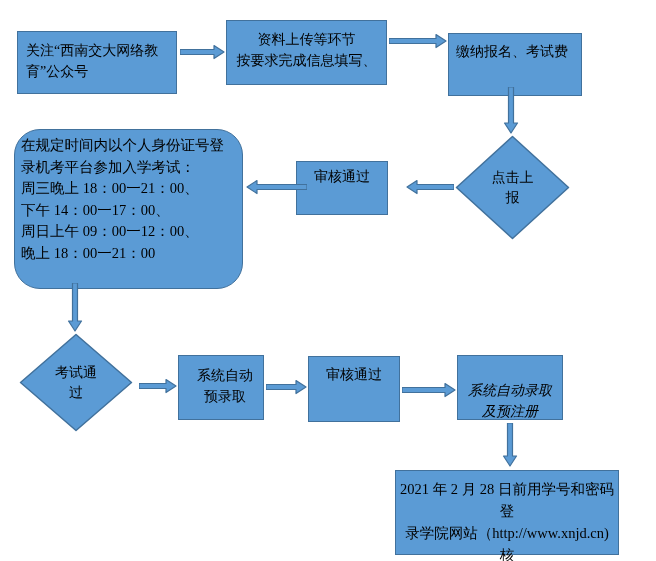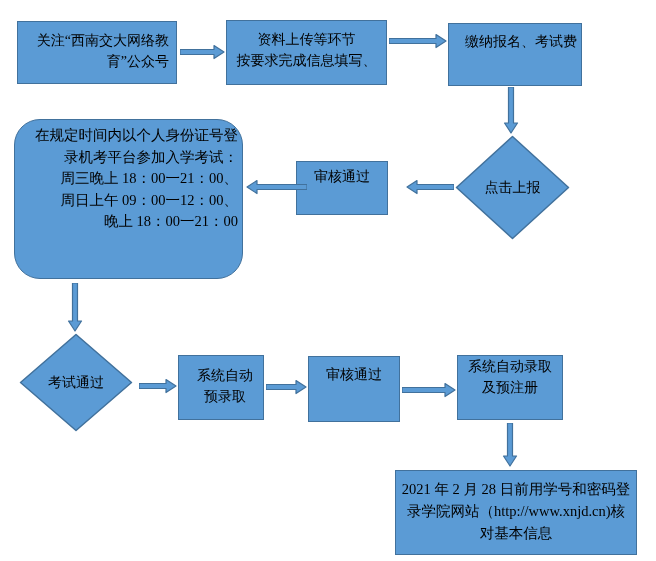--- a/index.html
+++ b/index.html
@@ -13,36 +13,36 @@
     overflow: hidden;
   }
   .box {
     position: absolute;
     box-sizing: border-box;
     background: #5B9BD5;
     border: 1.5px solid #41719C;
     font-size: 14px;
     line-height: 21px;
   }
-  .al { text-align: right; }
+  .al { text-align: left; margin-top: 10px; }
   .ac { text-align: center; }
   .b1 { padding: 8px 7px 0 8px; }
   .b2 { padding: 8px 2px 0 2px; }
   .b3 { padding: 7px 4px 0 7px; }
   .b4 { padding: 4px 2px 0 2px; }
   .b5 { padding: 5px 4px 0 6px; font-size: 14.5px; line-height: 21.5px; }
   .b6 { padding: 9px 2px 0 10px; }
   .b7 { padding: 7px 2px 0 2px; }
-  .b8 { padding: 0 2px 0 2px; }
+  .b8 { padding: 24px 2px 0 2px; font-style: italic; }
   .b9 { padding: 7px 4px 0 4px; font-size: 14.5px; line-height: 22px; }
   .diamond { position: absolute; }
   .diamond svg { position: absolute; left:0; top:0; }
   .dtext {
     position: absolute; left:0; top:0; right:0; bottom:0;
-    display: flex; 
+    display: flex; flex-direction: column;
     align-items: center; justify-content: center;
     font-size: 14px; line-height: 20px;
   }
   .arrow { position: absolute; }
   .wavy-url {
     text-decoration-style: wavy;
     text-decoration-color: #FF0000;
     text-decoration-thickness: 1px;
     text-underline-offset: 3px;
   }
@@ -77,20 +77,21 @@
   </div>
 
   <div class="box ac b4" style="left:296px; top:161px; width:92px; height:54px;">
     <div>审核通过</div>
   </div>
 
   <div class="box al b5" style="left:14px; top:119px; width:229px; height:160px;border-radius:26px;">
     <div>在规定时间内以个人身份证号登</div>
     <div>录机考平台参加入学考试：</div>
     <div>周三晚上 18：00一21：00、</div>
+    <div>下午 14：00一17：00、</div>
     <div>周日上午 09：00一12：00、</div>
     <div>晚上 18：00一21：00</div>
   </div>
 
   <div class="diamond" style="left:19px; top:333px; width:114px; height:99px;">
     <svg width="114" height="99" viewBox="0 0 114 99">
       <polygon points="57,1.5 112.5,49.5 57,97.5 1.5,49.5" fill="#5B9BD5" stroke="#41719C" stroke-width="1.5" stroke-linejoin="round"></polygon>
     </svg>
     <div class="dtext">
       <div>考试通</div>
@@ -105,21 +106,21 @@
 
   <div class="box ac b7" style="left:308px; top:356px; width:92px; height:66px;">
     <div>审核通过</div>
   </div>
 
   <div class="box ac b8" style="left:457px; top:355px; width:106px; height:65px;">
     <div>系统自动录取</div>
     <div>及预注册</div>
   </div>
 
-  <div class="box ac b9" style="left:395px; top:470px; width:242px; height:85px;">
+  <div class="box ac b9" style="left:395px; top:470px; width:224px; height:85px;">
     <div>2021 年 2 月 28 日前用学号和密码登</div>
     <div><span>录学院网站（</span><span class="wavy-url">http://www.xnjd.cn</span><span>)核</span></div>
     <div>对基本信息</div>
   </div>
 
   <svg class="arrow" style="left:180px; top:44px;" width="45" height="16" viewBox="0 0 45 16">
     <polygon points="0,5.5 34,5.5 34,1.5 44,8 34,14.5 34,10.5 0,10.5" fill="#5B9BD5" stroke="#41719C" stroke-width="1.2" stroke-linejoin="round"></polygon>
   </svg>
 
   <svg class="arrow" style="left:389px; top:33px;" width="58" height="16" viewBox="0 0 58 16">

